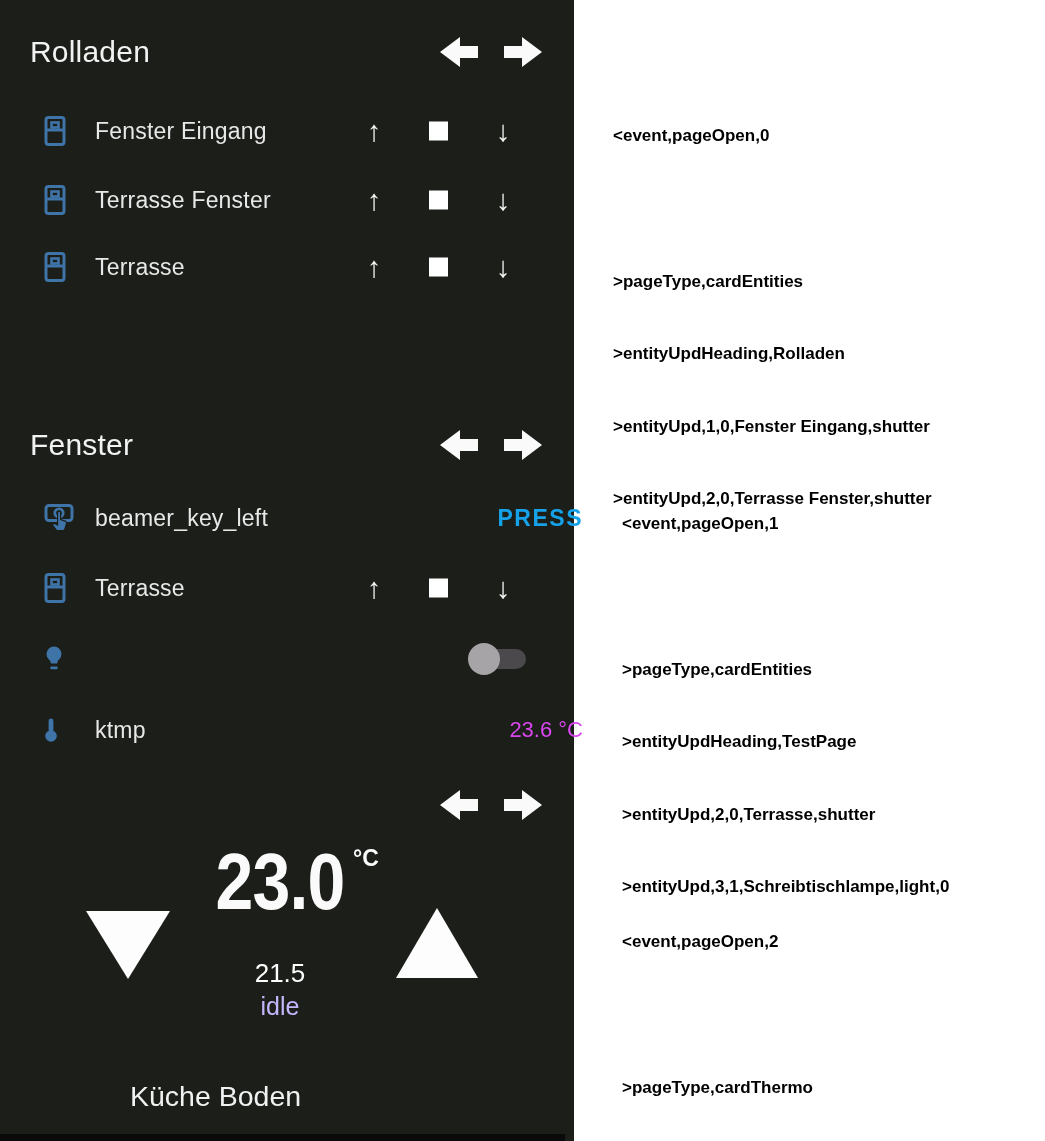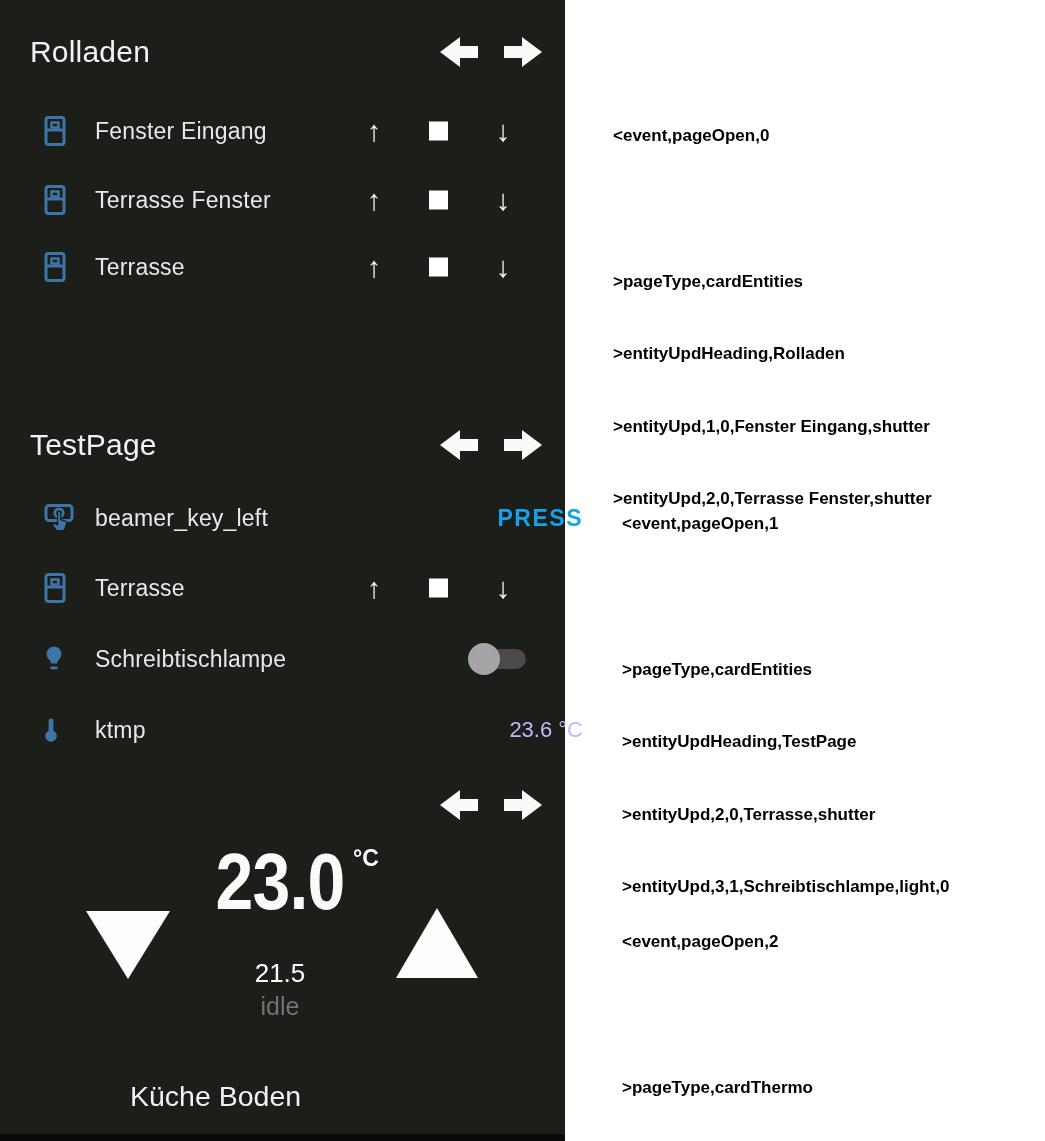--- a/index.html
+++ b/index.html
@@ -7,20 +7,21 @@
     position:relative;
     width:1045px;height:1141px;
     background:#ffffff;
     font-family:"Liberation Sans", sans-serif;
     overflow:hidden;
   }
   
   .panel{
     position:absolute;left:0;top:0;width:565px;height:1141px;
     background:#1b1e19;
+    padding-left:9px;
   }
   .card-title{
     position:absolute;left:30px;
     font-size:30px;font-weight:400;color:#f2f2f2;line-height:36px;
     letter-spacing:.2px;
   }
   .nav-arrow{position:absolute;width:38px;height:30px;}
   .nav-arrow svg{display:block;}
   
   .row{position:absolute;left:0;width:621px;height:48px;}
@@ -38,35 +39,35 @@
   .btn-stop{
     position:absolute;left:429px;top:50%;transform:translateY(-50%);
     width:19px;height:19px;background:#ffffff;
   }
   .press{
     position:absolute;right:38px;top:50%;transform:translateY(-50%);
     font-size:23px;font-weight:700;letter-spacing:1.5px;color:#16a2e8;
   }
   .value-text{
     position:absolute;right:38px;top:50%;transform:translateY(-50%);
-    font-size:22px;color:#c4b5fd;white-space:nowrap;text-align:right;
+    font-size:22px;color:#d946ef;white-space:nowrap;text-align:right;
   }
   
   .toggle{position:absolute;left:468px;top:50%;transform:translateY(-50%);width:60px;height:32px;}
   .toggle .track{position:absolute;left:2px;top:6px;width:56px;height:20px;border-radius:10px;background:#4b494b;}
   .toggle .knob{position:absolute;left:0;top:0;width:32px;height:32px;border-radius:50%;background:#a7a4a7;}
   
   .temp-big{
     position:absolute;left:105px;top:842px;width:350px;text-align:center;
     font-size:79px;font-weight:700;color:#fafafa;line-height:1;
     transform:scaleX(.86);letter-spacing:-1px;
   }
   .temp-unit{position:absolute;left:353px;top:845px;font-size:23px;font-weight:700;color:#fafafa;}
   .temp-target{position:absolute;left:180px;top:958px;width:200px;text-align:center;font-size:26px;color:#ffffff;}
-  .temp-state{position:absolute;left:180px;top:992px;width:200px;text-align:center;font-size:25px;color:#737373;}
+  .temp-state{position:absolute;left:180px;top:992px;width:200px;text-align:center;font-size:25px;color:#c4b5fd;}
   .thermo-title{position:absolute;left:130px;top:1080px;width:310px;font-size:28.5px;color:#f1f1f1;}
   .tri{position:absolute;}
   .bottom-strip{position:absolute;left:0;top:1134px;width:565px;height:7px;background:#0a0a0a;}
   
   .log-block{position:absolute;color:#000;font-weight:700;font-size:17px;line-height:24.2px;white-space:pre;}
   .log-line{min-height:24.2px;}
 </style>
 </head>
 <body>
 
@@ -126,21 +127,21 @@
             <rect x="7.5" y="7" width="7" height="5" stroke-width="2.6"></rect>
           </g>
         </svg>
     </span>
     <span class="label">Terrasse</span>
     <span class="btn-up">↑</span>
     <span class="btn-stop"></span>
     <span class="btn-down">↓</span>
   </div>
 
-  <div class="card-title" style="top:427px;">TestPage</div>
+  <div class="card-title" style="top:427px;">Fenster</div>
 
   <div class="nav-arrow" style="left:440px;top:430px;">
     <svg width="38" height="30" viewBox="0 0 38 30">
       <path d="M0,15 L20,0 L20,9 L38,9 L38,21 L20,21 L20,30 Z" fill="#fafafa"></path>
     </svg>
   </div>
   <div class="nav-arrow" style="left:504px;top:430px;">
     <svg width="38" height="30" viewBox="0 0 38 30">
       <path d="M38,15 L18,0 L18,9 L0,9 L0,21 L18,21 L18,30 Z" fill="#fafafa"></path>
     </svg>
@@ -175,21 +176,20 @@
   </div>
 
   <div class="row" style="top:635px;">
     <span class="icon-box">
       <svg width="20" height="26" viewBox="0 0 20 26">
         <circle cx="10" cy="8" r="7.5" fill="#3e74a8"></circle>
         <path d="M5.5,13 h9 l-1.5,4.5 h-6 z" fill="#3e74a8"></path>
         <rect x="6.2" y="20.5" width="7.6" height="2.8" rx="1.4" fill="#3e74a8"></rect>
       </svg>
     </span>
-    <span class="label">Schreibtischlampe</span>
     <span class="toggle">
       <span class="track"></span>
       <span class="knob"></span>
     </span>
   </div>
 
   <div class="row" style="top:706px;">
     <span class="icon-box">
       <svg width="14" height="25" viewBox="0 0 14 25">
         <rect x="4.6" y="1" width="4.8" height="14" rx="2.4" fill="#3e74a8"></rect>

